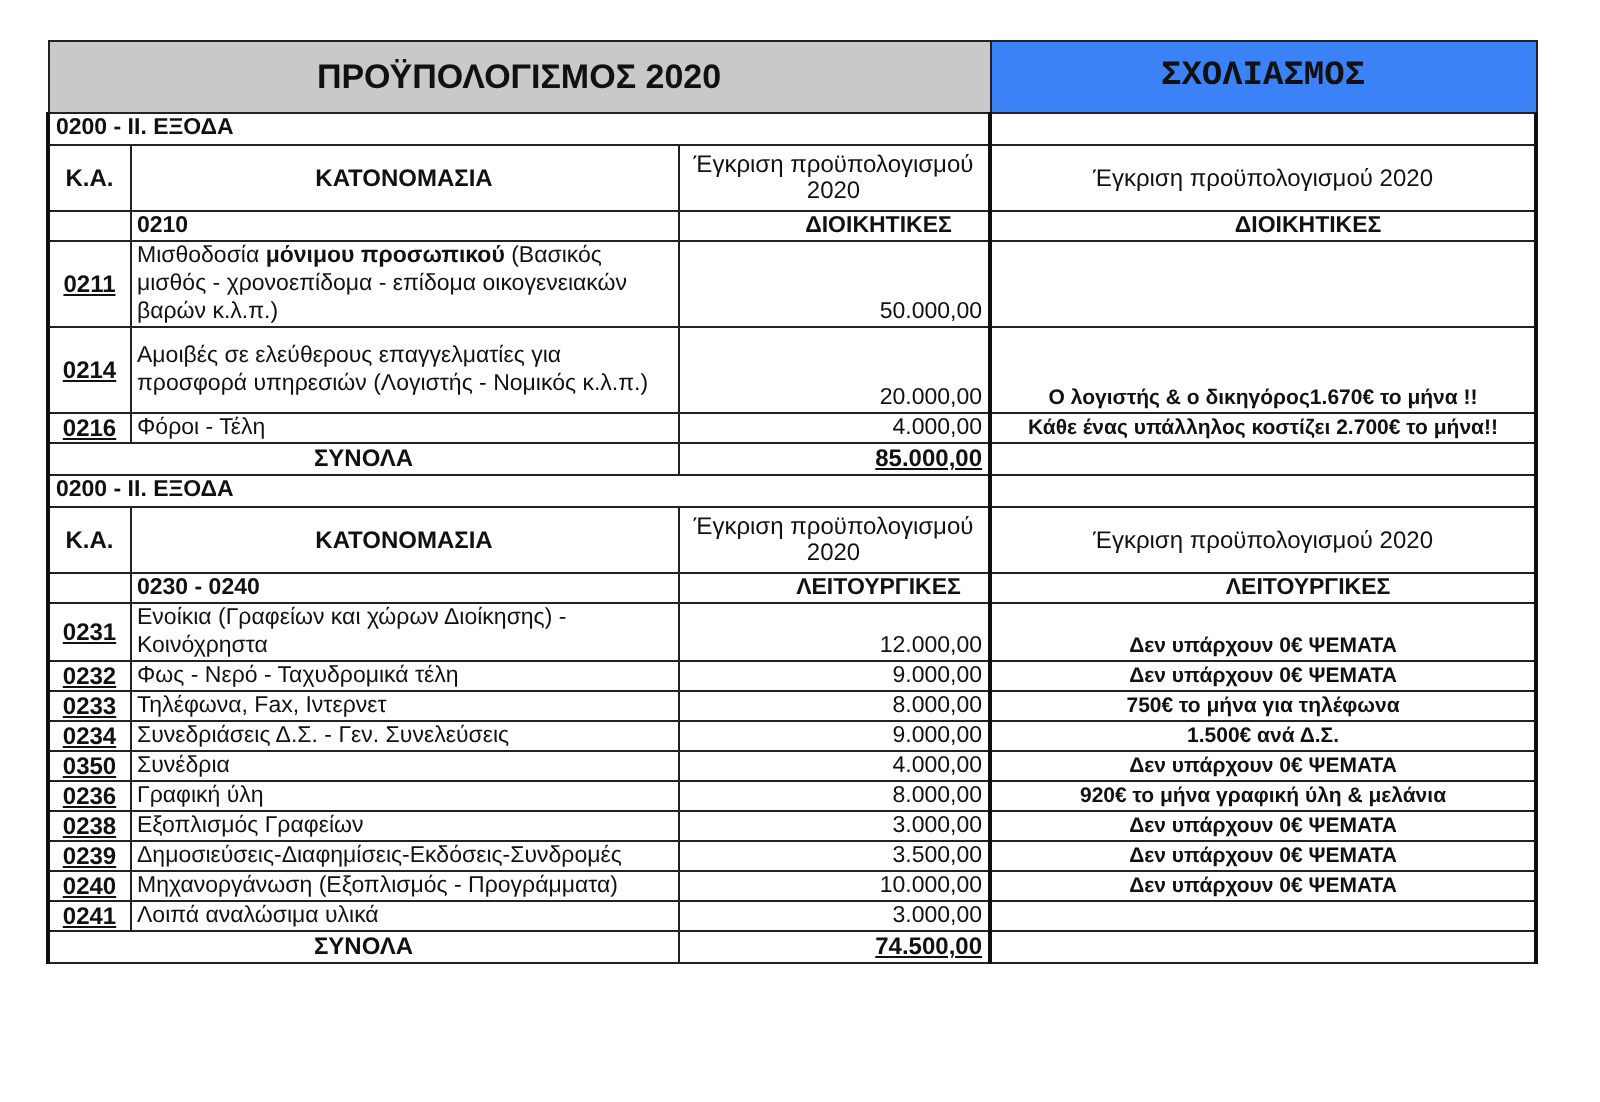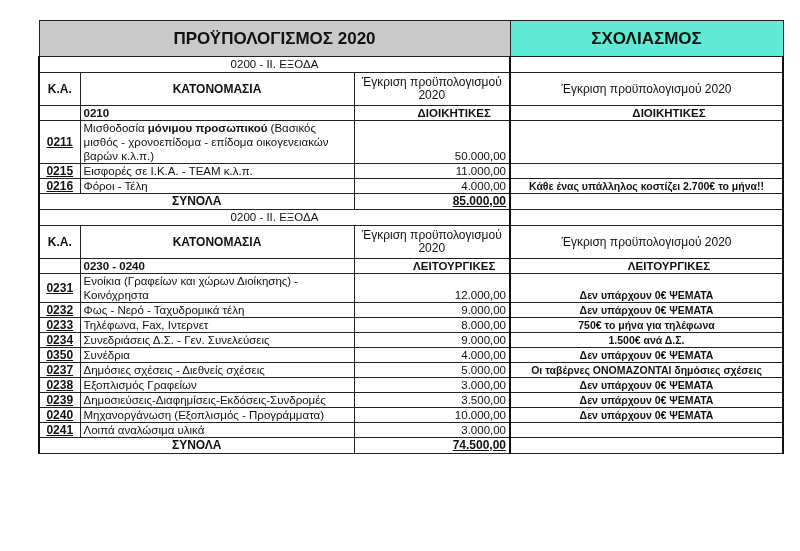--- a/index.html
+++ b/index.html
@@ -1,30 +1,30 @@
 <!DOCTYPE html>
 <html><head>
 <meta charset="utf-8">
 <style>
   html, body { margin: 0; padding: 0; background: #ffffff; }
   body { width: 800px; height: 551px; position: relative; overflow: hidden; font-family: "Liberation Sans", sans-serif; color: #111; }
   table.budget {
-    position: absolute; left: 38px; top: 20px;
+    position: absolute; left: 23px; top: 20px;
     width: 744px; border-collapse: collapse; table-layout: fixed;
     font-size: 11.5px;
   }
   table.budget td { border: 1px solid #222; padding: 0 3px; vertical-align: middle; line-height: 13px; overflow: hidden; }
   col.c-ka { width: 41px; }
   col.c-name { width: 274px; }
   col.c-amt { width: 156px; }
   col.c-comm { width: 273px; }
   .title-row td { height: 35px; border: 2px solid #111; font-size: 17px; font-weight: bold; text-align: center; }
   .title-main { background: #c9c9c9; }
-  .title-comm { background: #5eead4; }
-  .sec-row td { height: 15px; font-weight: normal; text-align: center; border-top: 2px solid #111; margin-left: 12px; }
+  .title-comm { background: #3b82f6; font-family: Liberation Mono, monospace; }
+  .sec-row td { height: 15px; font-weight: bold; border-top: 2px solid #111; margin-left: 12px; }
   .hdr-row td { height: 32px; text-align: center; border-top: 2px solid #111; }
   .hdr-row .ka, .hdr-row .name { font-weight: bold; font-size: 12px; }
   .hdr-row .amt, .hdr-row .comm { font-size: 12px; }
   .grp-row td { height: 14px; font-weight: bold; border-top: 2px solid #111; }
   .grp-row .amt, .grp-row .comm { text-align: center; padding-left: 48px; }
   .item-row td { height: 13px; }
   .item-row .ka { font-weight: bold; text-align: center; font-size: 12px; text-decoration: underline; }
   .item-row .amt { text-align: right; vertical-align: bottom; }
   .item-row .comm { text-align: center; font-weight: bold; font-size: 10.5px; vertical-align: bottom; }
   .item-row .name { line-height: 14px; }
@@ -70,25 +70,25 @@
       <td>0210</td>
       <td class="amt">ΔΙΟΙΚΗΤΙΚΕΣ</td>
       <td class="comm thick-l thick-r">ΔΙΟΙΚΗΤΙΚΕΣ</td>
     </tr>
     <tr class="item-row tall3">
       <td class="ka thick-l">0211</td>
       <td class="name"><span>Μισθοδοσία </span><b class="emph">μόνιμου προσωπικού</b><span> (Βασικός μισθός - χρονοεπίδομα - επίδομα οικογενειακών βαρών κ.λ.π.)</span></td>
       <td class="amt">50.000,00</td>
       <td class="comm thick-l thick-r"></td>
     </tr>
-    <tr class="item-row">
-      <td class="ka thick-l">0215</td>
-      <td class="name">Εισφορές σε Ι.Κ.Α. - ΤΕΑΜ κ.λ.π.</td>
-      <td class="amt">11.000,00</td>
-      <td class="comm thick-l thick-r"></td>
+    <tr class="item-row tall2b">
+      <td class="ka thick-l">0214</td>
+      <td class="name">Αμοιβές σε ελεύθερους επαγγελματίες για προσφορά υπηρεσιών (Λογιστής - Νομικός κ.λ.π.)</td>
+      <td class="amt">20.000,00</td>
+      <td class="comm thick-l thick-r">Ο λογιστής &amp; ο δικηγόρος1.670€ το μήνα !!</td>
     </tr>
     <tr class="item-row">
       <td class="ka thick-l">0216</td>
       <td class="name">Φόροι - Τέλη</td>
       <td class="amt">4.000,00</td>
       <td class="comm thick-l thick-r">Κάθε ένας υπάλληλος κοστίζει 2.700€ το μήνα!!</td>
     </tr>
     <tr class="total-row">
       <td colspan="2" class="lbl thick-l">ΣΥΝΟΛΑ</td>
       <td class="amt">85.000,00</td>
@@ -135,24 +135,24 @@
       <td class="amt">9.000,00</td>
       <td class="comm thick-l thick-r">1.500€ ανά Δ.Σ.</td>
     </tr>
     <tr class="item-row">
       <td class="ka thick-l">0350</td>
       <td class="name">Συνέδρια</td>
       <td class="amt">4.000,00</td>
       <td class="comm thick-l thick-r">Δεν υπάρχουν 0€ ΨΕΜΑΤΑ</td>
     </tr>
     <tr class="item-row">
-      <td class="ka thick-l">0237</td>
-      <td class="name">Δημόσιες σχέσεις - Διεθνείς σχέσεις</td>
-      <td class="amt">5.000,00</td>
-      <td class="comm thick-l thick-r">Οι ταβέρνες ΟΝΟΜΑΖΟΝΤΑΙ δημόσιες σχέσεις</td>
+      <td class="ka thick-l">0236</td>
+      <td class="name">Γραφική ύλη</td>
+      <td class="amt">8.000,00</td>
+      <td class="comm thick-l thick-r">920€ το μήνα γραφική ύλη &amp; μελάνια</td>
     </tr>
     <tr class="item-row">
       <td class="ka thick-l">0238</td>
       <td class="name">Εξοπλισμός Γραφείων</td>
       <td class="amt">3.000,00</td>
       <td class="comm thick-l thick-r">Δεν υπάρχουν 0€ ΨΕΜΑΤΑ</td>
     </tr>
     <tr class="item-row">
       <td class="ka thick-l">0239</td>
       <td class="name">Δημοσιεύσεις-Διαφημίσεις-Εκδόσεις-Συνδρομές</td>

